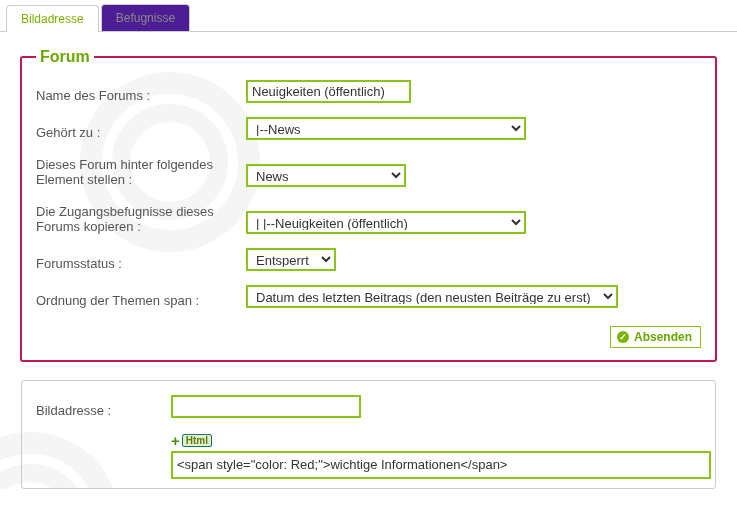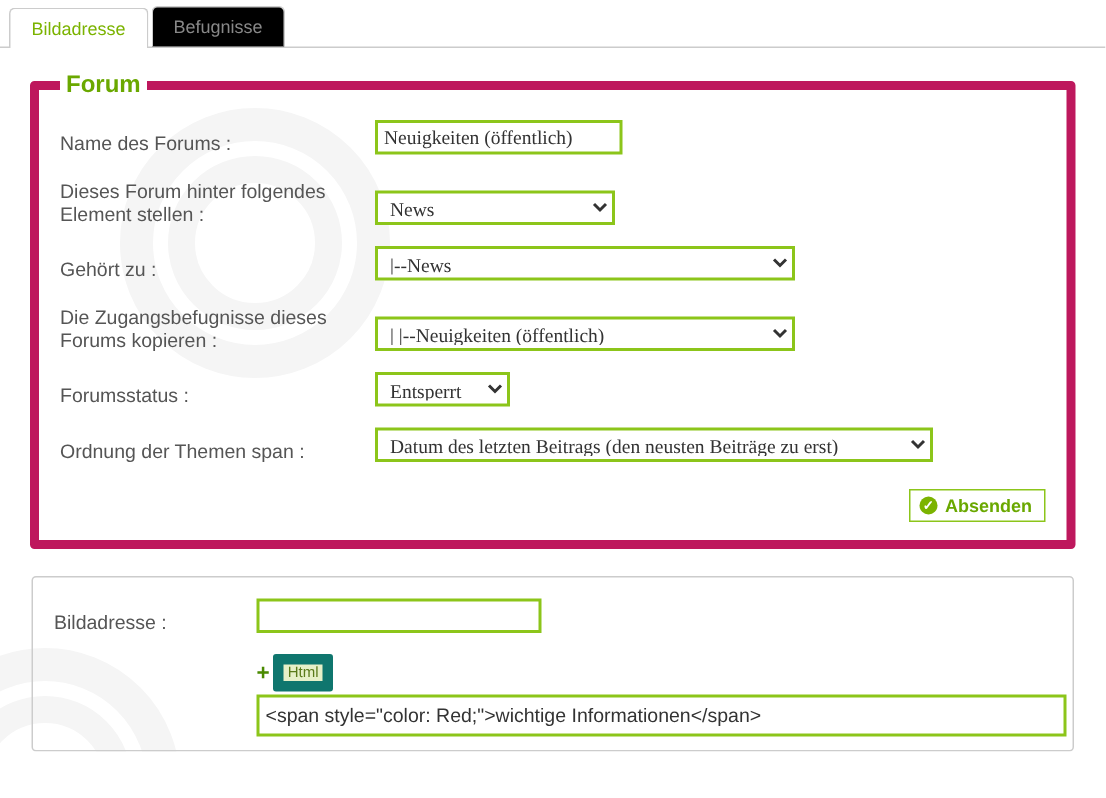--- a/index.html
+++ b/index.html
@@ -15,21 +15,21 @@
   .tabs {
     display: flex;
     padding: 4px 0 0 6px;
     border-bottom: 1px solid #ccc;
   }
   .tab {
     padding: 6px 14px;
     border: 1px solid #ccc;
     border-bottom: none;
     border-radius: 4px 4px 0 0;
-    background: #000000;
+    background: #4c1d95;
     color: #888;
     margin-right: 2px;
     cursor: pointer;
     font-size: 12px;
   }
   .tab.active {
     background: #fff;
     color: #7bb300;
     border-color: #ccc;
     position: relative;
@@ -53,21 +53,21 @@
     width: 80px;
     height: 80px;
     border: 18px solid #f5f5f5;
     border-radius: 50%;
     top: 10px;
     left: 10px;
   }
   .swirl1 { top: 40px; left: 80px; }
   .swirl2 { top: 400px; left: -60px; }
   fieldset {
-    border: 6px solid #be185d;
+    border: 2px solid #be185d;
     border-radius: 3px;
     margin: 6px 0 18px 0;
     padding: 14px 14px 10px 14px;
     position: relative;
   }
   legend {
     color: #6aa800;
     font-weight: bold;
     font-size: 16px;
     padding: 0 4px;
@@ -82,21 +82,21 @@
     color: #555;
     padding-top: 3px;
     flex-shrink: 0;
   }
   .row-ctrl {
     flex: 1;
   }
   input[type="text"], select, textarea {
     border: 2px solid #8cc51a;
     background: #fff;
-    font-family: Liberation Serif, serif;
+    font-family: Liberation Sans, sans-serif;
     font-size: 13px;
     color: #333;
     padding: 2px 4px;
     height: 23px;
   }
   input.name-input { width: 165px; }
   select.sel-mid  { width: 280px; }
   select.sel-sm   { width: 160px; }
   select.sel-lock { width: 90px; }
   select.sel-wide { width: 372px; }
@@ -145,24 +145,24 @@
     margin-bottom: 2px;
     cursor: pointer;
   }
   .html-badge .plus {
     color: #4a8a00;
     font-weight: bold;
     font-size: 15px;
   }
   .html-badge .tag {
     background: #e6f0c8;
-    border: 7px solid #0f766e;
+    border: 1px solid #0f766e;
     color: #5a7a1a;
     font-size: 10px;
-    font-weight: normal;
+    font-weight: bold;
     padding: 0 3px;
     border-radius: 2px;
   }
   .fieldset2 {
     border: 1px solid #ccc;
     border-radius: 3px;
     padding: 14px 14px 6px 14px;
     margin: 0 1px;
     position: relative;
   }
@@ -183,33 +183,33 @@
     <legend>Forum</legend>
 
     <div class="row">
       <div class="row-label">Name des Forums :</div>
       <div class="row-ctrl">
         <input type="text" class="name-input" value="Neuigkeiten (öffentlich)" style="">
       </div>
     </div>
 
     <div class="row">
+      <div class="row-label">Gehört zu :</div>
+      <div class="row-ctrl">
+        <select class="sel-mid">
+          <option>|--News</option>
+        </select>
+      </div>
+    </div>
+
+    <div class="row">
       <div class="row-label">Dieses Forum hinter folgendes Element stellen :</div>
       <div class="row-ctrl">
         <select class="sel-sm">
           <option>News</option>
-        </select>
-      </div>
-    </div>
-
-    <div class="row">
-      <div class="row-label">Gehört zu :</div>
-      <div class="row-ctrl">
-        <select class="sel-mid">
-          <option>|--News</option>
         </select>
       </div>
     </div>
 
     <div class="row">
       <div class="row-label">Die Zugangsbefugnisse dieses Forums kopieren :</div>
       <div class="row-ctrl">
         <select class="sel-mid">
           <option>|   |--Neuigkeiten (öffentlich)</option>
         </select>

